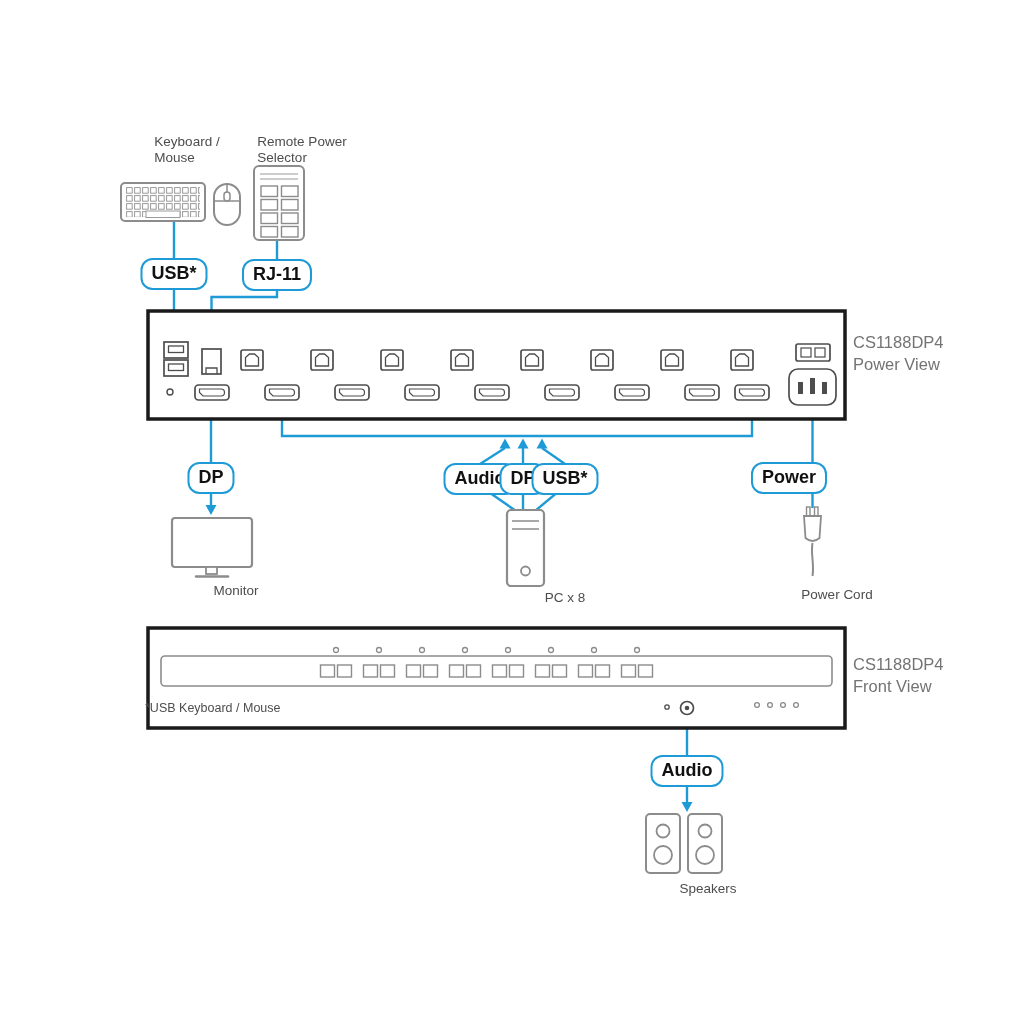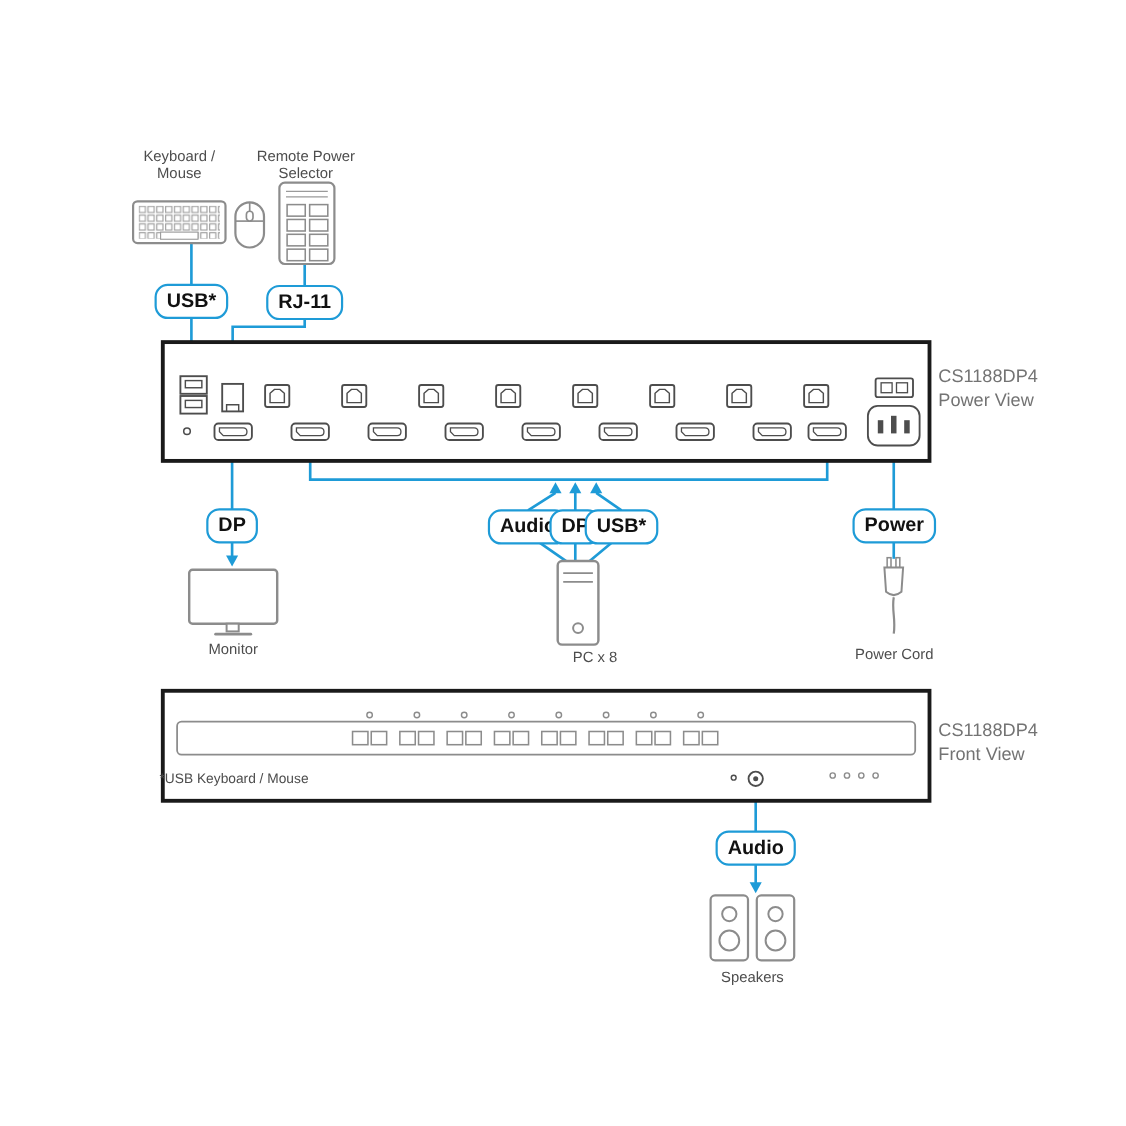--- a/index.html
+++ b/index.html
@@ -8,21 +8,21 @@
   .canvas { position:relative; width:1024px; height:1024px; background:#fff; overflow:hidden; }
   .canvas > svg { position:absolute; left:0; top:0; }
   .pill {
     position:absolute; transform:translateX(-50%);
     background:#fff; border:2px solid var(--accent,#1e9bd7);
     border-radius:12px; padding:2px 9px 3px;
     font-size:18px; font-weight:bold; color:#111;
     white-space:nowrap; line-height:1.25; text-align:center;
   }
   .label { position:absolute; color:var(--text,#4d4d4d); font-size:13.5px; line-height:16px; }
-  .label.center { transform:translateX(-50%); text-align:center; }
+  .label.center { transform:translateX(-50%); text-align:left;margin-left:24px; }
   .view-title { position:absolute; color:#737373; font-size:16.5px; line-height:22px; }
   .footnote { position:absolute; color:var(--text,#4d4d4d); font-size:12.5px; }
   .accent-stroke { stroke: var(--accent,#1e9bd7); }
   .accent-fill { fill: var(--accent,#1e9bd7); }
 </style>
 </head>
 <body>
 
 <div class="canvas">
 
@@ -215,16 +215,16 @@
   <div class="label center" style="left:813px; top:587px;">Power Cord</div>
   <div class="label center" style="left:684px; top:881px;">Speakers</div>
   <div class="footnote" style="left:145px; top:701px;">*USB Keyboard / Mouse</div>
 
   <div class="pill" style="left:174px; top:258px;">USB*</div>
   <div class="pill" style="left:277px; top:259px;">RJ-11</div>
   <div class="pill" style="left:211px; top:462px;">DP</div>
   <div class="pill" style="left:480px; top:463px;">Audio</div>
   <div class="pill" style="left:523px; top:463px;">DP</div>
   <div class="pill" style="left:565px; top:463px;">USB*</div>
-  <div class="pill" style="left:813px; top:462px;">Power</div>
+  <div class="pill" style="left:789px; top:462px;">Power</div>
   <div class="pill" style="left:687px; top:755px;">Audio</div>
 
 </div>
 
 </body></html>

